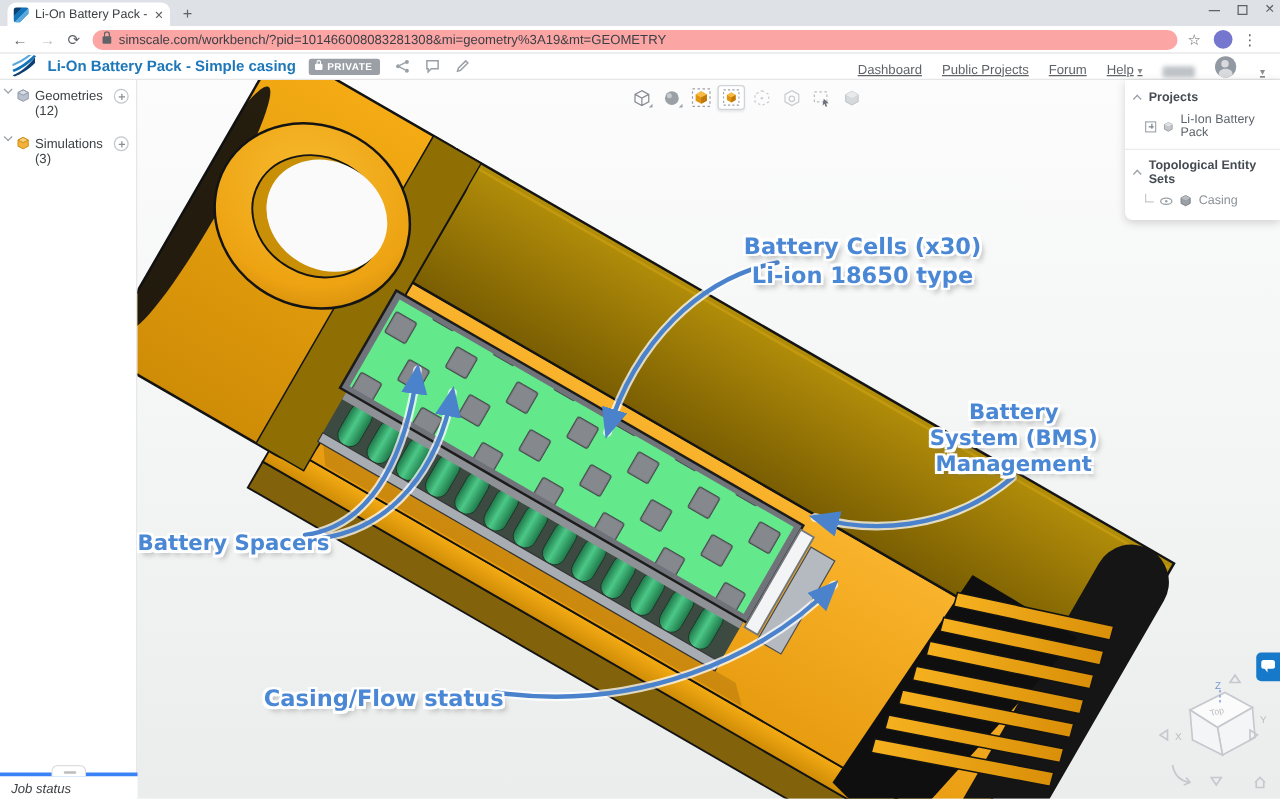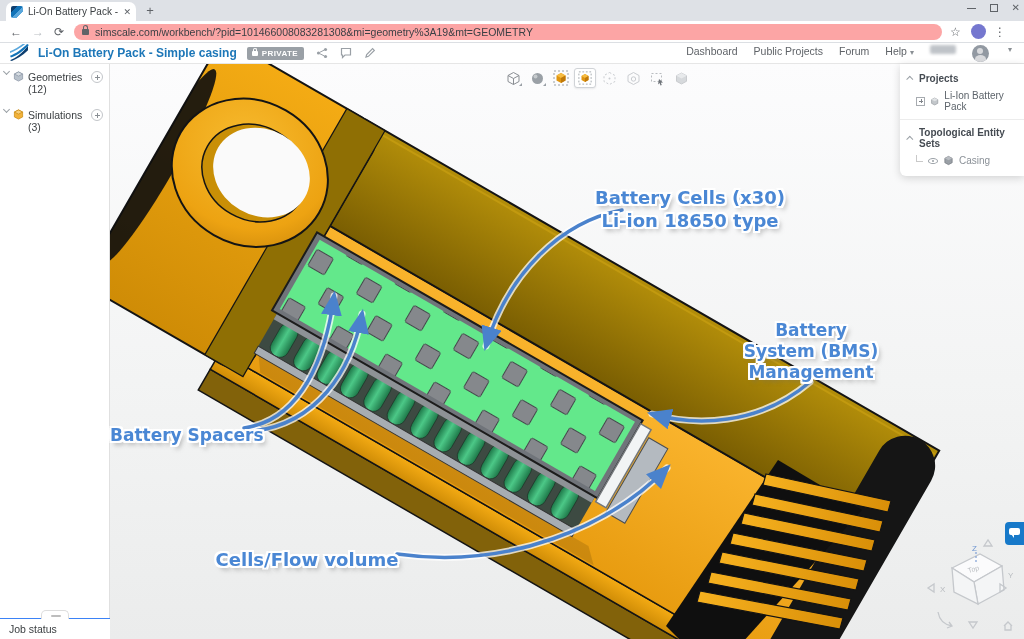--- a/index.html
+++ b/index.html
@@ -31,36 +31,36 @@
 
   
   .appheader { position:absolute; left:0; top:43px; width:1024px; height:21px; background:#fff; border-bottom:1px solid #e6e6e6; display:flex; align-items:center; }
   .logo { width:22px; height:18px; margin-left:8px; flex:none; }
   .proj-title { font-size:12px; font-weight:bold; color:#1d77b8; margin-left:8px; white-space:nowrap; }
   .badge { margin-left:10px; background:#9aa0a6; color:#fff; font-size:8px; font-weight:bold; letter-spacing:.4px; border-radius:2px; padding:2px 6px 2px 5px; display:flex; align-items:center; gap:4px; }
   .badge .lockw { width:6px; height:5px; background:#fff; border-radius:1px; position:relative; }
   .badge .lockw:before { content:""; position:absolute; top:-3px; left:1px; width:2px; height:3px; border:1px solid #fff; border-bottom:none; border-radius:2px 2px 0 0; }
   .hicon { margin-left:12px; width:12px; height:12px; }
   .hicon svg { display:block; }
-  .hnav { margin-left:auto; display:flex; align-items:flex-start; gap:16px; padding-right:12px; font-size:10.5px; color:#5f6368; }
+  .hnav { margin-left:auto; display:flex; align-items:flex-end; gap:16px; padding-right:12px; font-size:10.5px; color:#5f6368;text-decoration:underline; }
   .hnav .caret { font-size:8px; color:#8a8f94; margin-left:3px; }
   .user-blur { width:26px; height:9px; background:#bfc3c8; border-radius:2px; filter:blur(1.5px); }
   .user-avatar { width:17px; height:17px; border-radius:50%; background:#9299a2; position:relative; overflow:hidden; }
   .user-avatar:before { content:""; position:absolute; left:5.5px; top:3px; width:6px; height:6px; border-radius:50%; background:#d9dadd; }
   .user-avatar:after { content:""; position:absolute; left:3px; top:10px; width:11px; height:8px; border-radius:50% 50% 0 0; background:#d9dadd; }
 
   
   .sidebar { position:absolute; left:0; top:64px; width:110px; height:575px; background:#fff; border-right:1px solid #e0e0e0; }
   .side-row { display:flex; align-items:flex-start; gap:4px; padding:7px 6px 7px 4px; font-size:10.5px; color:#3c4043; }
   .chev { width:5px; height:5px; border-left:1px solid #9aa0a6; border-bottom:1px solid #9aa0a6; transform:rotate(-45deg); flex:none; margin-top:-2px; }
   .tree-ic { width:11px; height:11px; flex:none; }
   .addbtn { margin-left:auto; width:12px; height:12px; border:1px solid #c3c6ca; border-radius:50%; position:relative; flex:none; }
   .addbtn:before { content:""; position:absolute; left:2.5px; top:5px; width:5px; height:1px; background:#8a8f94; }
   .addbtn:after { content:""; position:absolute; left:5px; top:2.5px; width:1px; height:5px; background:#8a8f94; }
-  .jobstatus { position:absolute; left:0; bottom:0; width:120px; height:21px; background:#fff; border-top:1px solid #3b82f6; font-size:10.5px; color:#3c4043; line-height:20px; padding-left:9px; }
+  .jobstatus { position:absolute; left:0; bottom:0; width:120px; height:21px; background:#fff; border-top:3px solid #3b82f6; font-size:10.5px; color:#3c4043; line-height:20px; padding-left:9px;font-style:italic; }
   .job-handle { position:absolute; left:41px; top:-9px; width:28px; height:9px; background:#fff; border:1px solid #ddd; border-bottom:none; border-radius:5px 5px 0 0; }
   .job-handle:before { content:""; position:absolute; left:9px; top:4px; width:10px; height:2px; background:#bdbdbd; border-radius:1px; }
 
   
   .viewport { position:absolute; left:110px; top:64px; width:914px; height:575px; background:linear-gradient(#fcfcfd 0%, #f3f4f4 55%, #ebecec 100%); }
   .scene { position:absolute; left:0; top:0; }
 
   
   .vtoolbar { position:absolute; left:392px; top:4px; display:flex; gap:2px; }
   .tbtn { width:22px; height:20px; border-radius:3px; display:flex; align-items:center; justify-content:center; position:relative; }
@@ -415,19 +415,19 @@
     </div>
     <div class="anno" style="left:701px; top:256px; transform:translateX(-50%); font-size:17px; line-height:21px;">
       <div>Battery</div>
       <div>System (BMS)</div>
       <div>Management</div>
     </div>
     <div class="anno" style="left:0px; top:360px; font-size:17px;">
       <div>Battery Spacers</div>
     </div>
     <div class="anno" style="left:197px; top:484px; transform:translateX(-50%); font-size:18px;">
-      <div>Cells/Flow volume</div>
+      <div>Casing/Flow status</div>
     </div>
 
     <div class="chatbtn"></div>
   </div>
 
 </div>
 
 </body></html>

